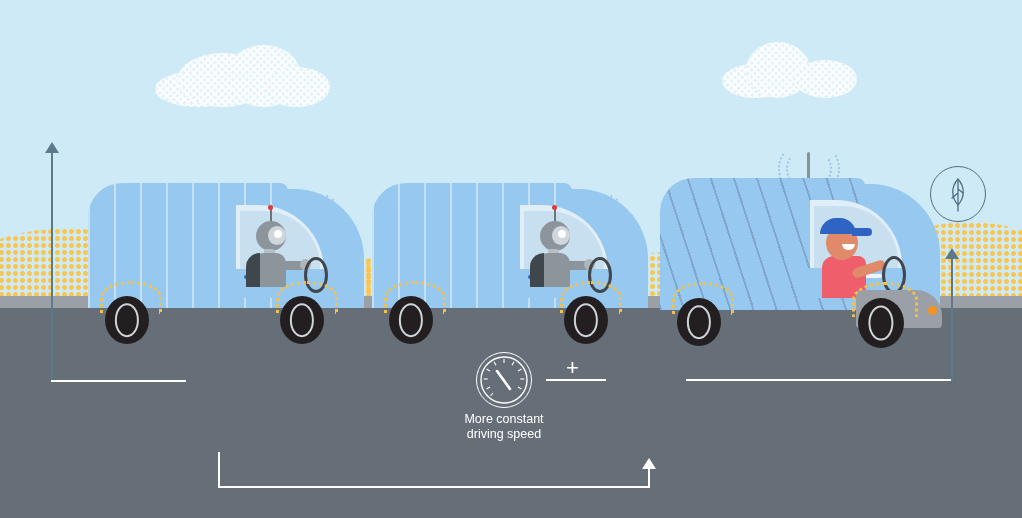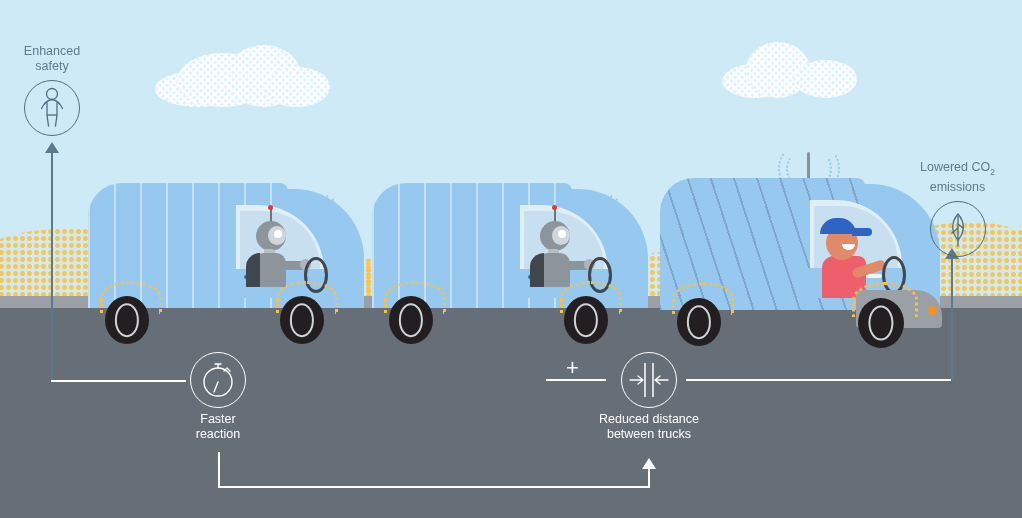--- a/index.html
+++ b/index.html
@@ -244,62 +244,49 @@
 
   <div class="ln" style="left:686px;top:379px;width:266px;height:2px;"></div>
   <div class="lnBlue" style="left:951px;top:258px;width:2px;height:123px;"></div>
   <div class="arrowUp" style="left:945px;top:248px;"></div>
 
   <div class="ln" style="left:218px;top:452px;width:2px;height:36px;"></div>
   <div class="ln" style="left:218px;top:486px;width:432px;height:2px;"></div>
   <div class="ln" style="left:648px;top:468px;width:2px;height:20px;"></div>
   <div class="arrowUpW" style="left:642px;top:458px;"></div>
 
-  <div class="callout" style="left:2px;top:44px;width:100px;">
-    <div class="cap">Enhanced
-safety</div>
-    <div class="badge" style="width:54px;height:54px;">
-      <svg viewBox="0 0 54 54" width="54" height="54">
-        <circle cx="27" cy="13" r="5.5" fill="none" stroke="#4f6d80" stroke-width="1.3"></circle>
-        <path d="M27 18.5 C21 19.5 18.5 23 16.5 27.5 M27 18.5 C33 19.5 35.5 23 37.5 27.5
-                 M22 22 L22 34 L23.5 45 M32 22 L32 34 L30.5 45" fill="none" stroke="#4f6d80" stroke-width="1.3" stroke-linecap="round"></path>
-        <path d="M22 34 L32 34" fill="none" stroke="#4f6d80" stroke-width="1.3"></path>
-      </svg>
-    </div>
-  </div>
 
 
   <div class="callout" style="left:895px;top:160px;width:125px;">
-    <div class="cap"><span>Lowered CO</span><sub>2</sub><br><span>emissions</span></div>
     <div class="badge" style="width:54px;height:54px;">
       <svg viewBox="0 0 54 54" width="54" height="54">
         <path d="M27 12 C34 20 34 30 27 38 C20 30 20 20 27 12 Z" fill="none" stroke="#4f6d80" stroke-width="1.3"></path>
         <path d="M27 14 L27 44 M27 26 L21 31 M27 22 L32 26" fill="none" stroke="#4f6d80" stroke-width="1.3" stroke-linecap="round"></path>
       </svg>
     </div>
   </div>
 
-  <div class="callout dark" style="left:168px;top:352px;width:100px;">
+
+  <div class="callout dark" style="left:440px;top:352px;width:128px;">
     <div class="badge" style="width:54px;height:54px;margin-top:0;">
       <svg viewBox="0 0 54 54" width="54" height="54">
-        <circle cx="27" cy="29" r="14" fill="none" stroke="#ffffff" stroke-width="1.4"></circle>
-        <path d="M24 11 L30 11 M27 11 L27 15 M36 15 L39 18 M33 18 L35 16" fill="none" stroke="#ffffff" stroke-width="1.4" stroke-linecap="round"></path>
-        <path d="M27 29 L23 39" fill="none" stroke="#ffffff" stroke-width="1.4" stroke-linecap="round"></path>
+        <circle cx="27" cy="27" r="23" fill="none" stroke="#ffffff" stroke-width="1.4"></circle>
+        <g stroke="#ffffff" stroke-width="1.1">
+          <path d="M27 6 L27 10"></path>
+            <path d="M37 8.7 L35 12.2"></path>
+            <path d="M44.5 16 L41 18"></path>
+          <path d="M47.3 26 L43.3 26"></path>
+            <path d="M44.5 36 L41 34"></path>
+          <path d="M17 8.7 L19 12.2"></path>
+            <path d="M9.5 16 L13 18"></path>
+          <path d="M6.7 26 L10.7 26"></path>
+            <path d="M9.5 36 L13 34"></path>
+          <path d="M13.5 43 L16 40"></path>
+        </g>
+        <path d="M20 18 L33 36" stroke="#ffffff" stroke-width="2.6" stroke-linecap="round" fill="none"></path>
       </svg>
     </div>
-    <div class="cap" style="margin-top:4px;">Faster
-reaction</div>
-  </div>
-
-
-  <div class="callout dark" style="left:584px;top:352px;width:130px;">
-    <div class="badge" style="width:54px;height:54px;margin-top:0;">
-      <svg viewBox="0 0 54 54" width="54" height="54">
-        <path d="M23 10 L23 44 M31 10 L31 44" fill="none" stroke="#ffffff" stroke-width="1.5"></path>
-        <path d="M8 27 L21 27 M16 23 L21 27 L16 31" fill="none" stroke="#ffffff" stroke-width="1.3" stroke-linecap="round" stroke-linejoin="round"></path>
-        <path d="M46 27 L33 27 M38 23 L33 27 L38 31" fill="none" stroke="#ffffff" stroke-width="1.3" stroke-linecap="round" stroke-linejoin="round"></path>
-      </svg>
-    </div>
-    <div class="cap" style="margin-top:4px;">Reduced distance
-between trucks</div>
-  </div>
+    <div class="cap" style="margin-top:4px;">More constant
+driving speed</div>
+  </div>
+
 
 </div>
 
 </body></html>

